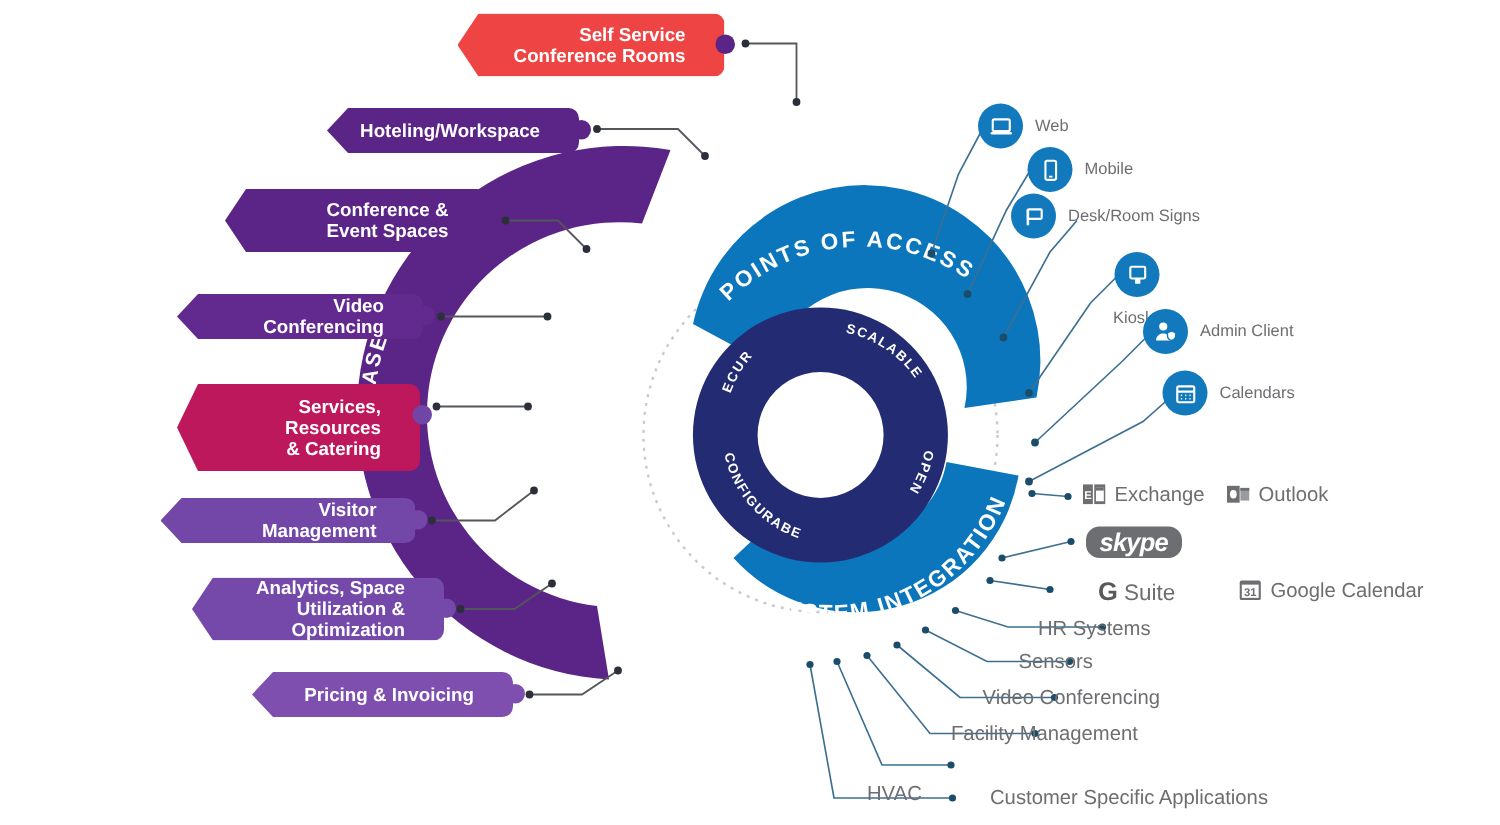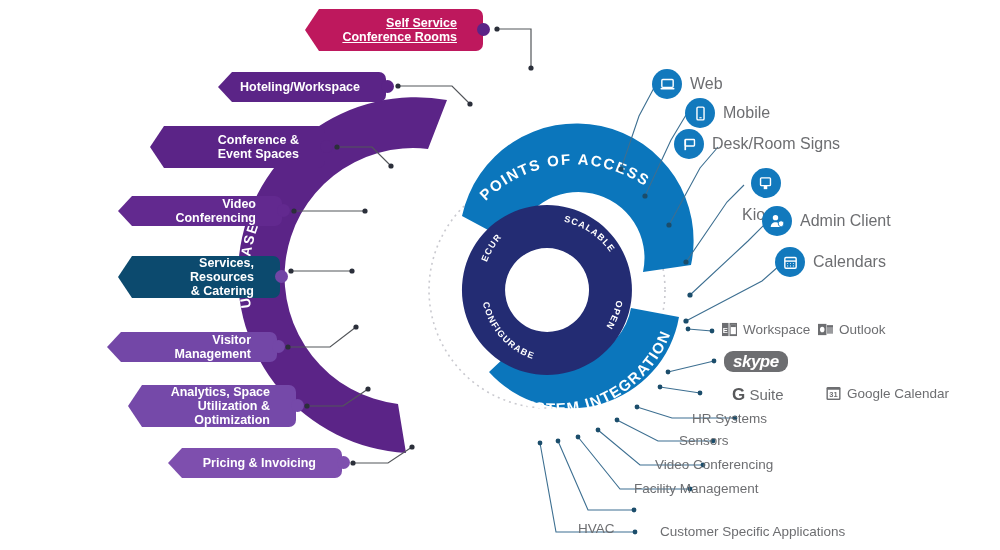--- a/index.html
+++ b/index.html
@@ -13,21 +13,21 @@
         box-sizing:border-box;color:#fff;font-weight:bold;font-size:12.5px;
         line-height:14px;text-align:right;padding:0 26px 0 30px;border-radius:7px;
         clip-path:polygon(0% 50%,14px 0%,100% 0%,100% 100%,14px 100%);}
   .pill span{display:block;white-space:pre-line;}
   .knob{position:absolute;width:13px;height:13px;border-radius:50%;}
 
   
   .acc{position:absolute;display:flex;align-items:center;gap:8px;}
   .ico{width:30px;height:30px;border-radius:50%;background:#1279bd;
        display:flex;align-items:center;justify-content:center;flex:none;}
-  .acc-lab{font-size:16px;color:#6d6e71;white-space:nowrap;}
+  .acc-lab{font-size:11px;color:#6d6e71;white-space:nowrap;}
 
   .intg{position:absolute;display:flex;align-items:center;gap:6px;}
   .intg-lab{font-size:13.5px;color:#6d6e71;white-space:nowrap;}
   .ms-ico{width:15px;height:15px;flex:none;}
 
   .leaf{position:absolute;font-size:13.5px;color:#6d6e71;white-space:nowrap;}
 
   .skype{font-size:17px;font-weight:bold;color:#58595b;letter-spacing:-.5px;
          background:#6d6e71;color:#fff;border-radius:9px;padding:1px 9px 0;
          font-style:italic;}
@@ -157,21 +157,21 @@
         <circle cx="703" cy="465" r="2.4"></circle>
       <circle cx="578" cy="437" r="2.4"></circle>
         <circle cx="690" cy="489" r="2.4"></circle>
       <circle cx="558" cy="441" r="2.4"></circle>
         <circle cx="634" cy="510" r="2.4"></circle>
       <circle cx="540" cy="443" r="2.4"></circle>
         <circle cx="635" cy="532" r="2.4"></circle>
     </g>
   </svg>
 
-  <div class="pill" style="left:305px;top:9px;width:178px;height:42px;background:#be185d;text-decoration:underline;">
+  <div class="pill" style="left:305px;top:9px;width:178px;height:42px;background:#ef4444;">
     <span>Self Service
 Conference Rooms</span>
   </div>
   <div class="knob" style="left:477px;top:23px;background:#5b2487;"></div>
 
   <div class="pill" style="left:218px;top:72px;width:168px;height:30px;background:#5b2487;">
     <span>Hoteling/Workspace</span>
   </div>
   <div class="knob" style="left:381px;top:80px;background:#5b2487;"></div>
 
@@ -179,21 +179,21 @@
     <span>Conference &amp;
 Event Spaces</span>
   </div>
   <div class="knob" style="left:320px;top:140px;background:#5b2487;"></div>
 
   <div class="pill" style="left:118px;top:196px;width:164px;height:30px;background:#62298f;">
     <span>Video Conferencing</span>
   </div>
   <div class="knob" style="left:277px;top:204px;background:#62298f;"></div>
 
-  <div class="pill" style="left:118px;top:256px;width:162px;height:42px;background:#0c4a6e;">
+  <div class="pill" style="left:118px;top:256px;width:162px;height:58px;background:#be185d;">
     <span>Services, Resources
 &amp; Catering</span>
   </div>
   <div class="knob" style="left:275px;top:270px;background:#7145a5;"></div>
 
   <div class="pill" style="left:107px;top:332px;width:170px;height:30px;background:#7347a7;">
     <span>Visitor Management</span>
   </div>
   <div class="knob" style="left:272px;top:340px;background:#7347a7;"></div>
 
@@ -280,21 +280,21 @@
   <div class="intg" style="left:722px;top:322px;">
     <span class="ms-ico">
       <svg width="15" height="15" viewBox="0 0 16 16">
         <rect x="0" y="1" width="7" height="14" fill="#6d6e71"></rect>
         <text x="3.5" y="11.5" font-size="8" fill="#fff" text-anchor="middle" font-family="Liberation Sans, sans-serif" font-weight="bold">E</text>
         <rect x="8" y="1" width="8" height="14" fill="#6d6e71"></rect>
         <rect x="9.2" y="3" width="5.6" height="10" fill="#fff"></rect>
         <rect x="9.2" y="3" width="5.6" height="2.4" fill="#6d6e71"></rect>
       </svg>
     </span>
-    <span class="intg-lab">Workspace</span>
+    <span class="intg-lab">Exchange</span>
   </div>
 
   <div class="intg" style="left:818px;top:322px;">
     <span class="ms-ico">
       <svg width="15" height="15" viewBox="0 0 16 16">
         <rect x="0" y="2" width="9" height="12" fill="#6d6e71"></rect>
         <ellipse cx="4.5" cy="8" rx="2.4" ry="3" fill="#fff"></ellipse>
         <rect x="9.5" y="3.5" width="6.5" height="9" fill="#9a9b9e"></rect>
         <rect x="9.5" y="3.5" width="6.5" height="2" fill="#6d6e71"></rect>
       </svg>

